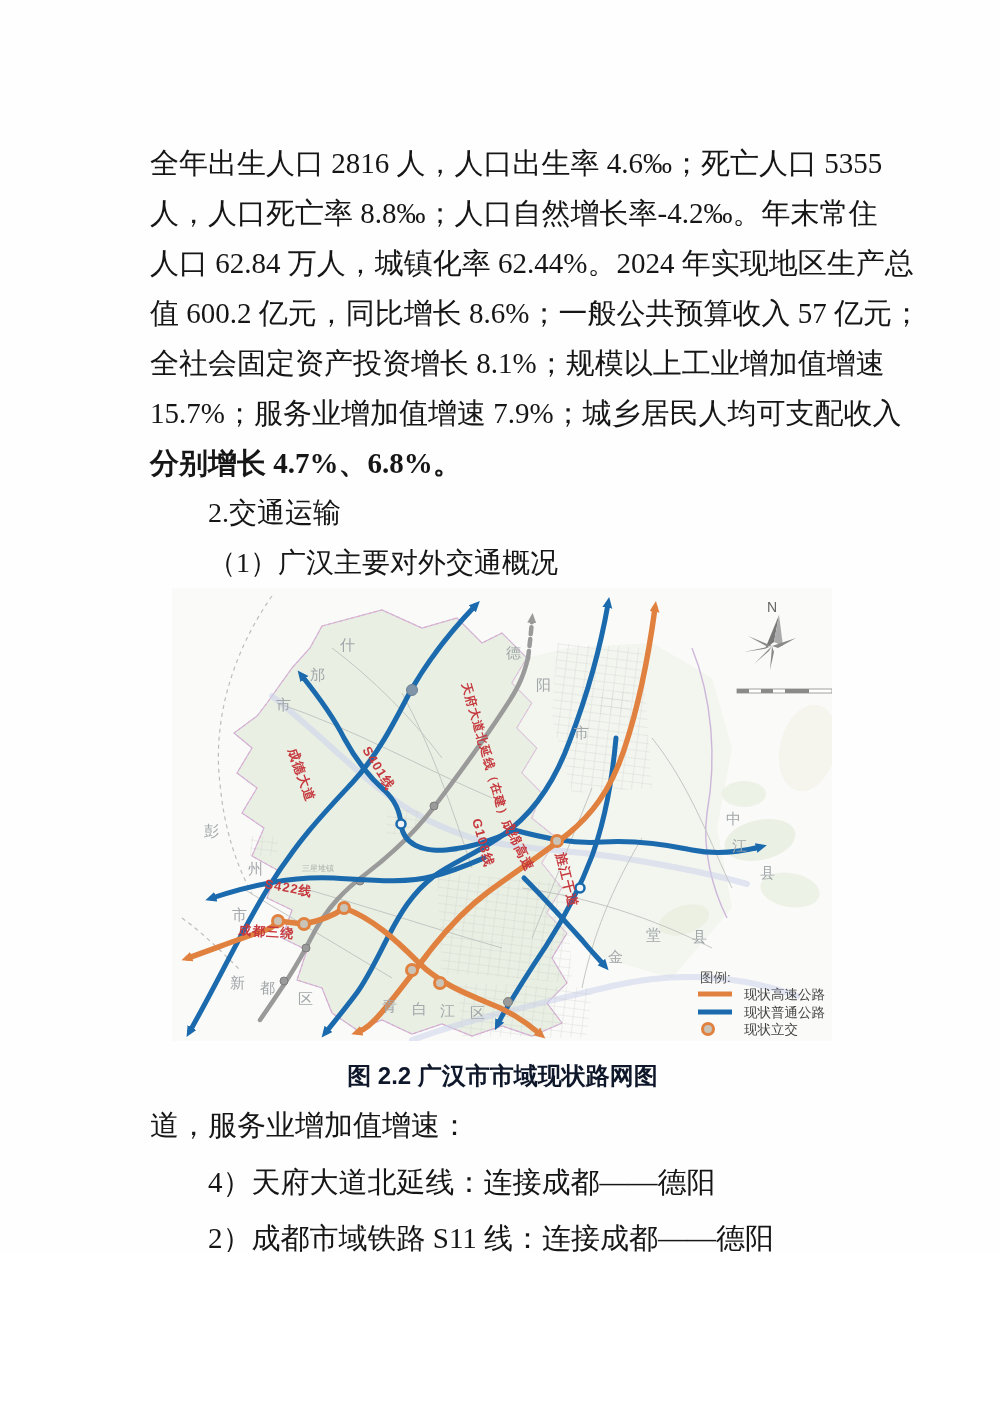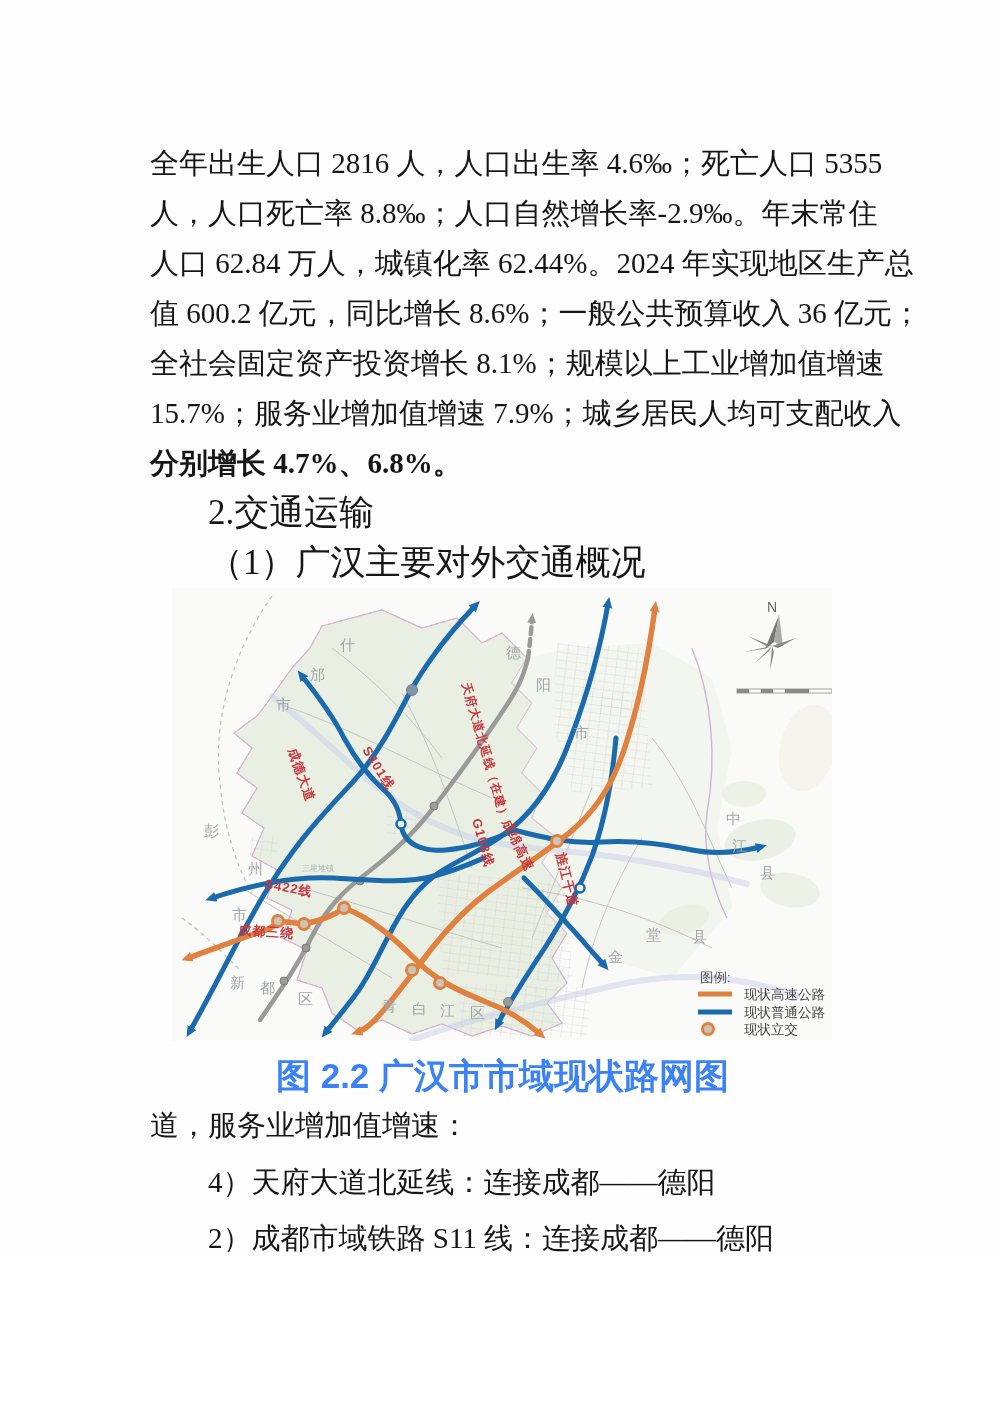--- a/index.html
+++ b/index.html
@@ -12,27 +12,27 @@
     overflow:hidden;
   }
   .content{padding:0 145px 0 150px;}
   .para1{padding-top:138px;}
   .ln{
     font-size:29px;line-height:50px;height:50px;
     text-align:justify;text-align-last:justify;
     white-space:nowrap;
   }
   .ln.lastline{text-align-last:left;white-space:normal;font-weight:bold;}
-  .hline{font-size:35px;line-height:50px;height:50px;padding-left:58px;}
+  .hline{font-size:28px;line-height:50px;height:50px;padding-left:58px;}
   .figure{margin:0;margin-left:22px;width:660px;height:453px;}
   .figure svg{display:block;}
   .caption{
-    text-align:center;font-weight:bold;font-size:35px;line-height:46px;height:46px;
+    text-align:center;font-weight:bold;font-size:24px;line-height:46px;height:46px;
     font-family:"Liberation Sans","DejaVu Sans",sans-serif;
-    margin-top:12px;color:#3b82f6;
+    margin-top:12px;color:#0f172a;
   }
   .para2 .ln,.para2 .pline{font-size:29px;line-height:52px;height:52px;}
   .pline{font-size:29px;line-height:52px;height:52px;}
   .indent{padding-left:58px;}
   .listitem{font-size:29px;line-height:50px;height:50px;padding-left:58px;margin-top:6px;}
   .footer{
     position:absolute;top:1330px;right:164px;
     font-size:25px;letter-spacing:3px;color:#be185d;
   }
   
@@ -44,23 +44,23 @@
   .legendtitle{fill:#555;font-size:13.5px;}
 </style>
 </head>
 <body>
 
 <div class="page">
   <div class="content">
 
     <div class="para1">
       <div class="ln">全年出生人口 2816 人，人口出生率 4.6‰；死亡人口 5355</div>
-      <div class="ln">人，人口死亡率 8.8‰；人口自然增长率-2.9‰。年末常住</div>
+      <div class="ln">人，人口死亡率 8.8‰；人口自然增长率-4.2‰。年末常住</div>
       <div class="ln">人口 62.84 万人，城镇化率 62.44%。2024 年实现地区生产总</div>
-      <div class="ln">值 600.2 亿元，同比增长 8.6%；一般公共预算收入 36 亿元；</div>
+      <div class="ln">值 600.2 亿元，同比增长 8.6%；一般公共预算收入 57 亿元；</div>
       <div class="ln">全社会固定资产投资增长 8.1%；规模以上工业增加值增速</div>
       <div class="ln">15.7%；服务业增加值增速 7.9%；城乡居民人均可支配收入</div>
       <div class="ln lastline">分别增长 4.7%、6.8%。</div>
     </div>
 
     <div class="hline">2.交通运输</div>
     <div class="hline">（1）广汉主要对外交通概况</div>
 
     <figure class="figure">
       <svg width="660" height="453" viewBox="0 0 660 453" xmlns="http://www.w3.org/2000/svg">

